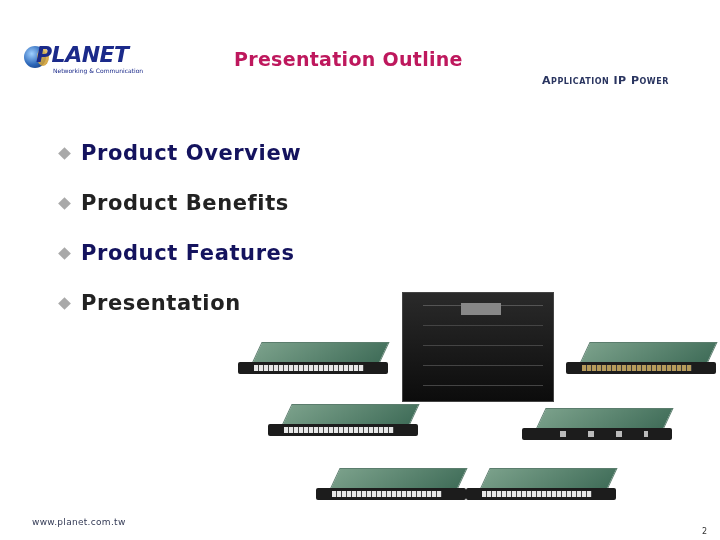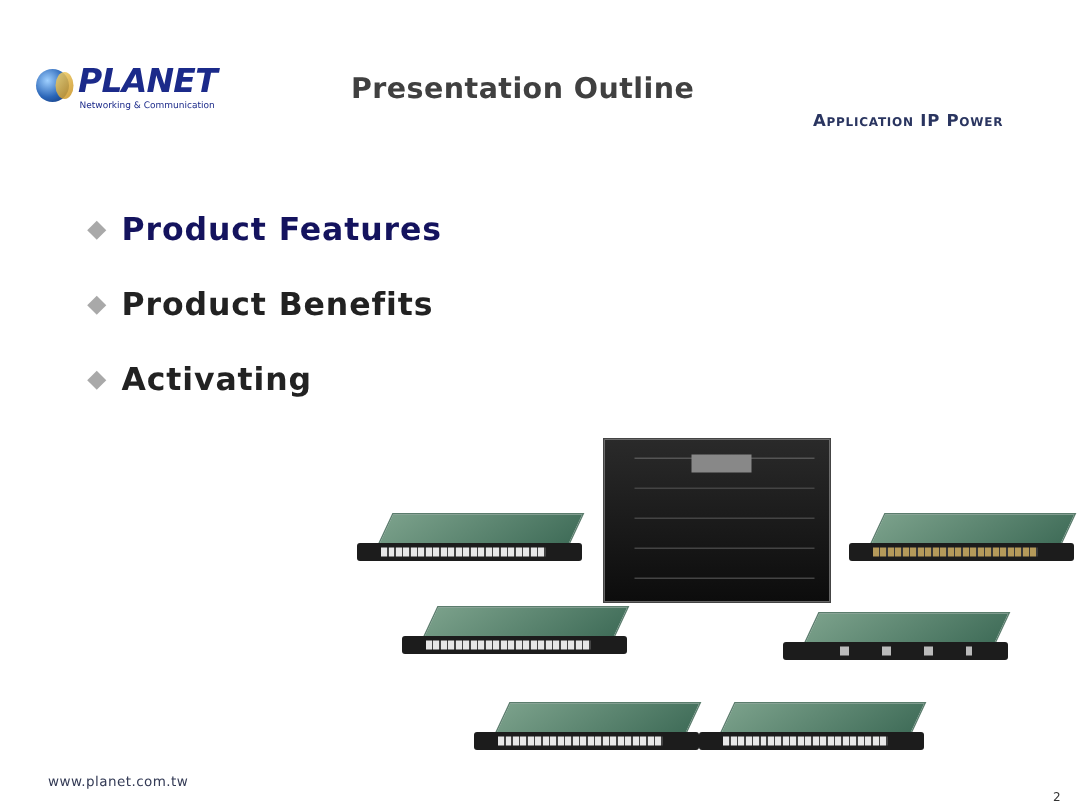--- a/index.html
+++ b/index.html
@@ -2,23 +2,23 @@
 <html><head>
 <meta charset="utf-8">
 <style>
   html, body { margin: 0; padding: 0; background: #ffffff; }
   body { width: 720px; height: 540px; position: relative; overflow: hidden; font-family: "DejaVu Sans", sans-serif; }
   .logo { position: absolute; left: 24px; top: 42px; width: 120px; height: 36px; }
   .logo .globe { position: absolute; left: 0; top: 4px; width: 22px; height: 22px; border-radius: 50%;
     background: radial-gradient(circle at 35% 35%, #9fd0ff 0%, #2b66b8 55%, #0e2c6b 100%); }
   .logo .globe::after { content: ""; position: absolute; right: -3px; top: 2px; width: 12px; height: 18px; border-radius: 50%;
     background: linear-gradient(135deg, #f3d36b, #c78d1a); opacity: .85; }
-  .logo .word { position: absolute; left: 28px; top: 0; font-family: "DejaVu Sans", sans-serif; font-weight: bold; font-size: 22px; color: #1b2a8a; letter-spacing: -0.5px; font-style: italic; }
+  .logo .word { position: absolute; left: 12px; top: 0; font-family: "DejaVu Sans", sans-serif; font-weight: bold; font-size: 22px; color: #1b2a8a; letter-spacing: -0.5px; font-style: italic; }
   .logo .tag { position: absolute; left: 29px; top: 25px; font-size: 6px; color: #1b2a8a; white-space: nowrap; }
-  .title { position: absolute; left: 234px; top: 48px; font-size: 19px; font-weight: bold; color: #404040; letter-spacing: 0.3px; }
+  .title { position: absolute; left: 234px; top: 48px; font-size: 19px; font-weight: bold; color: #be185d; letter-spacing: 0.3px; }
   .tagline { position: absolute; left: 542px; top: 74px; font-size: 11px; font-weight: bold; color: #2a3560; font-variant: small-caps; letter-spacing: 0.5px; }
   .outline { position: absolute; left: 56px; top: 128px; margin: 0; padding: 0; list-style: none; }
   .outline li { height: 50px; display: flex; align-items: center; }
   .bullet { width: 9px; height: 9px; background: #a9a9a9; transform: rotate(45deg); margin: 0 12px 0 4px; }
   .item-text { font-size: 21px; font-weight: bold; letter-spacing: 0.6px; }
   .navy { color: #14135e; }
   .dark { color: #222222; }
   .chassis { position: absolute; left: 402px; top: 292px; width: 150px; height: 108px; background: linear-gradient(180deg,#2a2a2a,#0c0c0c); border: 1px solid #444; }
   .chassis::before { content: ""; position: absolute; left: 20px; top: 12px; width: 120px; height: 1px; background: #555; box-shadow: 0 20px 0 #444, 0 40px 0 #444, 0 60px 0 #444, 0 80px 0 #444; }
   .chassis .panel { position: absolute; left: 58px; top: 10px; width: 40px; height: 12px; background: #888; }
@@ -40,29 +40,33 @@
   <div class="word">PLANET</div>
   <div class="tag">Networking &amp; Communication</div>
 </div>
 
 <div class="title">Presentation Outline</div>
 <div class="tagline">Application IP Power</div>
 
 <ul class="outline">
   <li>
     <span class="bullet"></span>
-    <span class="item-text navy">Product Features</span>
+    <span class="item-text navy">Product Overview</span>
   </li>
   <li>
     <span class="bullet"></span>
     <span class="item-text dark">Product Benefits</span>
   </li>
   <li>
     <span class="bullet"></span>
-    <span class="item-text dark">Activating</span>
+    <span class="item-text navy">Product Features</span>
+  </li>
+  <li>
+    <span class="bullet"></span>
+    <span class="item-text dark">Presentation</span>
   </li>
 </ul>
 
 <div class="chassis">
   <div class="panel"></div>
 </div>
 
 <div class="card" style="left:238px; top:342px;">
   <div class="pcb"></div>
     <div class="front"></div>

